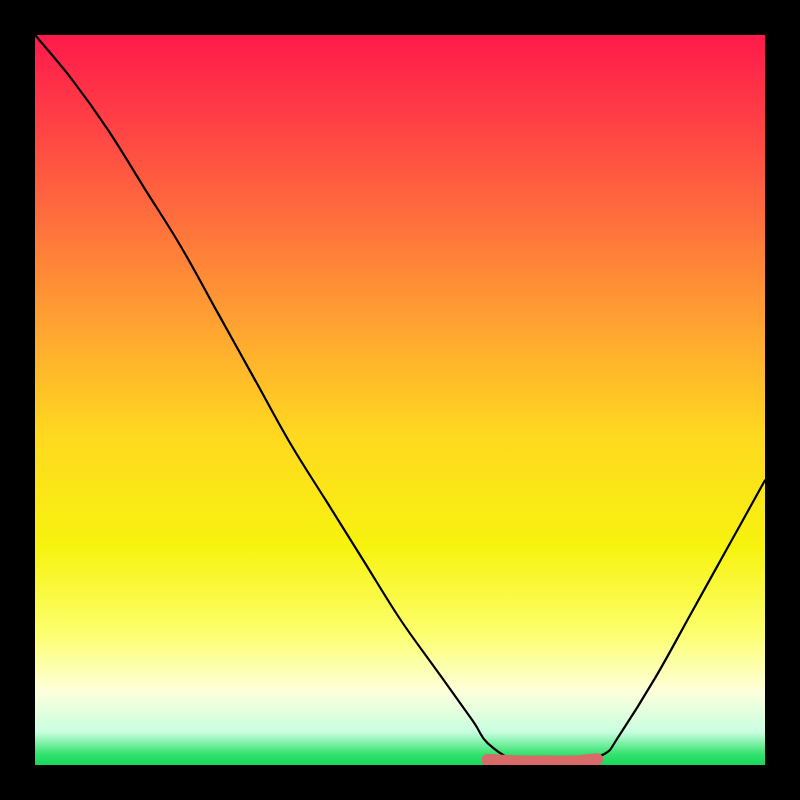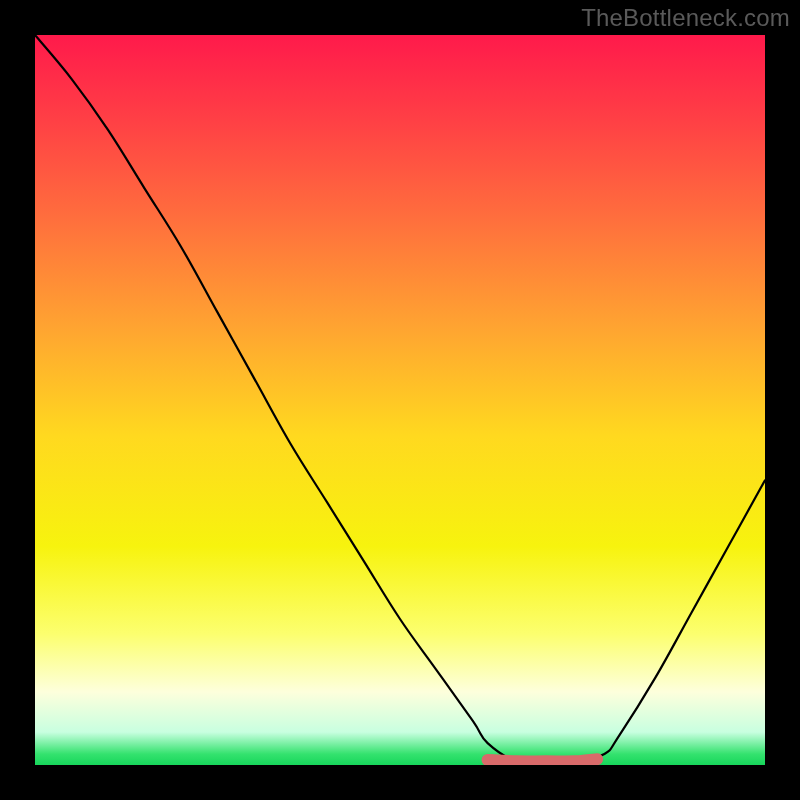--- a/index.html
+++ b/index.html
@@ -35,21 +35,20 @@
     height: 730px;
   }
   svg {
     display: block;
   }
 </style>
 </head>
 <body>
 
 <div class="container">
-  <div class="watermark">TheBottleneck.com</div>
   <div class="plot">
     <svg id="chart-svg" width="730" height="730" viewBox="0 0 730 730" preserveAspectRatio="none">
       <defs>
         <linearGradient id="bg-grad" x1="0" y1="0" x2="0" y2="1">
             <stop offset="0%" stop-color="#ff1a4b"></stop>
             <stop offset="10%" stop-color="#ff3a46"></stop>
             <stop offset="25%" stop-color="#ff6e3d"></stop>
             <stop offset="40%" stop-color="#ffa431"></stop>
             <stop offset="55.00000000000001%" stop-color="#ffd91f"></stop>
             <stop offset="70%" stop-color="#f7f30e"></stop>

